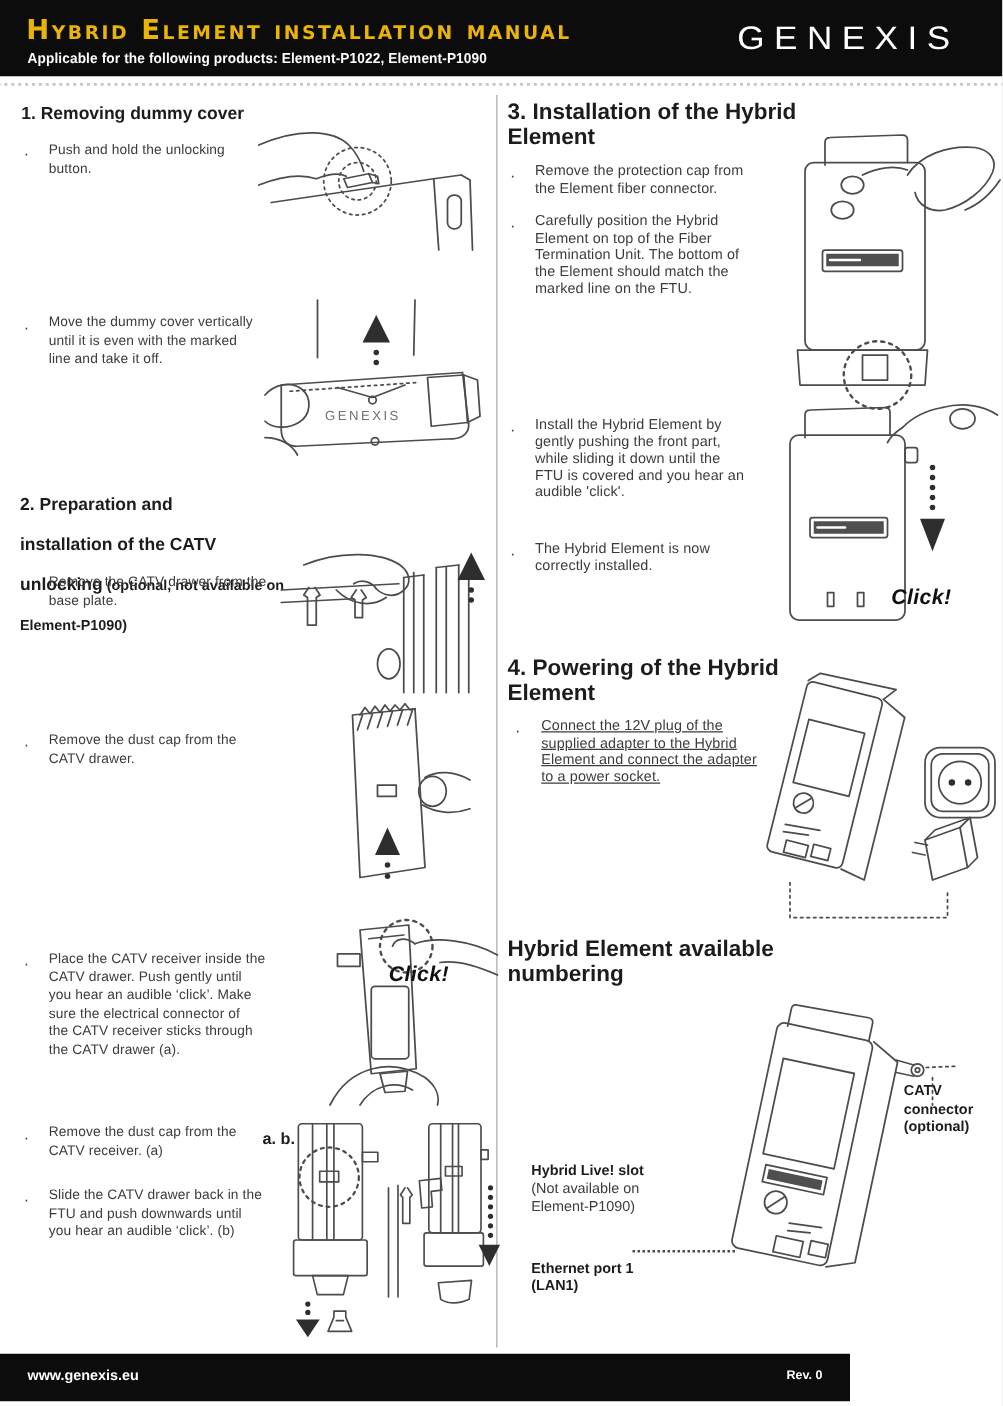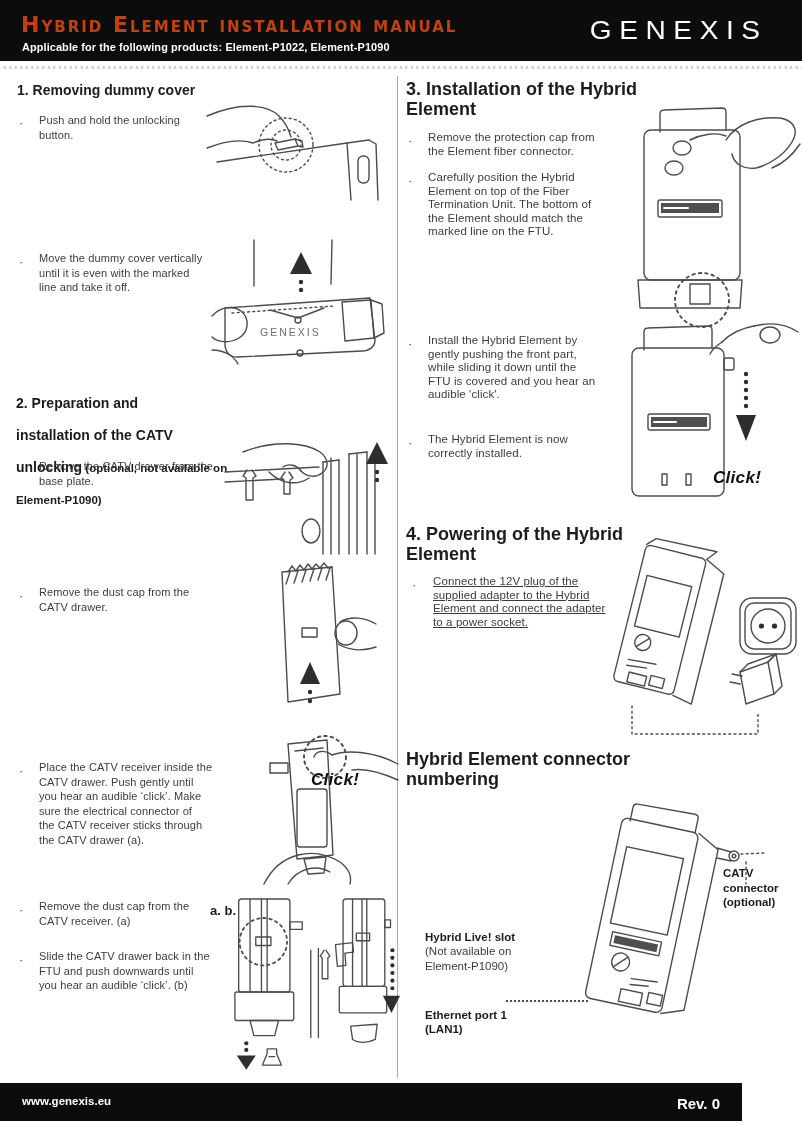--- a/index.html
+++ b/index.html
@@ -4,43 +4,43 @@
 <style>
   html,body { margin:0; padding:0; background:#e8e8e8; }
   .page {
     position:relative; width:802px; height:1125px; margin:0 auto;
     background:#ffffff; overflow:hidden;
     font-family:"Liberation Sans", sans-serif; color:#3c3c3c;
   }
   
   .header { position:absolute; left:0; top:0; width:802px; height:61px; background:#0c0c0c; }
   .header-title {
-    position:absolute; left:21px; top:12px; color:#c2410c;
+    position:absolute; left:21px; top:12px; color:#eab308;
     font-variant:small-caps; font-weight:bold; font-size:22px; letter-spacing:2px;
     font-family:"DejaVu Sans", sans-serif; white-space:nowrap;
   }
   .header-sub {
     position:absolute; left:22px; top:41px; color:#fff; font-weight:bold;
     font-size:11.5px; letter-spacing:0.1px; white-space:nowrap;
     transform:scaleX(0.95); transform-origin:left center;
   }
   .logo {
     position:absolute; right:34px; top:15px; color:#fff; font-weight:normal;
     font-size:26px; letter-spacing:7px; white-space:nowrap;
     transform:scaleX(1.08); transform-origin:right center;
     font-family:"Liberation Sans", sans-serif;
   }
   .dotstrip {
     position:absolute; left:0; top:64px; width:802px; height:6px;
     background-image:radial-gradient(circle, #c6c6c6 1.1px, transparent 1.2px);
     background-size:5.5px 5px; background-position:2px 1px;
   }
-  .footer { position:absolute; left:0; top:1083px; width:742px; height:38px; background:#0c0c0c; }
+  .footer { position:absolute; left:0; top:1083px; width:646px; height:38px; background:#0c0c0c;padding-left:34px; }
   .footer-left  { position:absolute; left:22px;  top:12px; color:#fff; font-weight:bold; font-size:11.5px; }
-  .footer-right { position:absolute; right:22px; top:12px; color:#fff; font-weight:bold; font-size:15px; }
+  .footer-right { position:absolute; right:22px; top:12px; color:#fff; font-weight:bold; font-size:10px; }
   
   .divider { position:absolute; left:397px; top:76px; width:1px; height:1002px; background:#ababab; }
   .h1 { position:absolute; font-weight:bold; color:#1c1c1c; font-size:14px; white-space:pre-line; }
   .h1.rt { font-size:18px; line-height:19.5px; }
   .h1-note { font-size:11.5px; }
   .h1 .row { line-height:16px; }
   .body-l { position:absolute; font-size:11px; line-height:14.6px; color:#3c3c3c; white-space:pre-line; letter-spacing:0.1px; }
   .body-r { position:absolute; font-size:11.5px; line-height:13.5px; color:#3c3c3c; white-space:pre-line; letter-spacing:0.1px; }
   .dot { position:absolute; font-size:13px; color:#3c3c3c; line-height:13px; }
   .click { position:absolute; font-size:17px; font-weight:bold; font-style:italic; color:#101010; letter-spacing:0.3px; }
@@ -336,21 +336,21 @@
       <circle class="fill" cx="176.5" cy="80" r="2.6"></circle>
       <path d="M148 158 L142 126 L170 116 L176 148 Z"></path>
       <path d="M142 126 L150 118 L178 108 L170 116"></path>
       <path d="M170 116 L178 108 L184 140 L176 148"></path>
       <path d="M134 128 L144 130 M132 136 L142 138"></path>
       <path class="dash" d="M34 160 L34 188 L160 188 L160 168"></path>
     </svg>
   </div>
 
   <div>
-    <div class="h1 rt" style="left:406px; top:750px;">Hybrid Element connector
+    <div class="h1 rt" style="left:406px; top:750px;">Hybrid Element available
 numbering</div>
     <div class="small-label" style="left:723px; top:866px; width:80px;">CATV
 connector
 (optional)</div>
     <div class="small-label" style="left:425px; top:915px; width:120px;">
       <span>Hybrid Live! slot</span>
       <span class="small-note" style="display:block; white-space:pre-line;">(Not available on
 Element-P1090)</span>
     </div>
     <div class="small-label" style="left:425px; top:993px; width:120px;">

